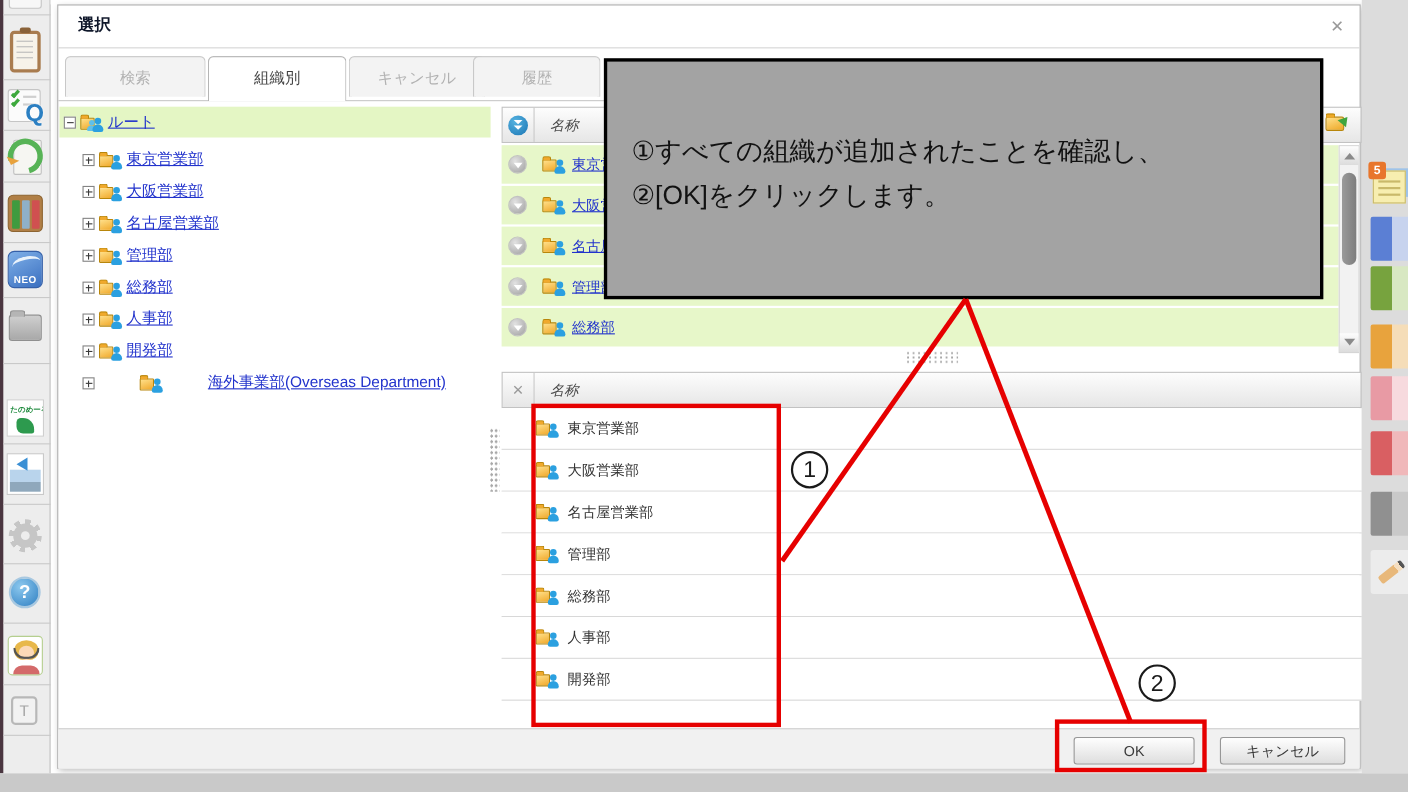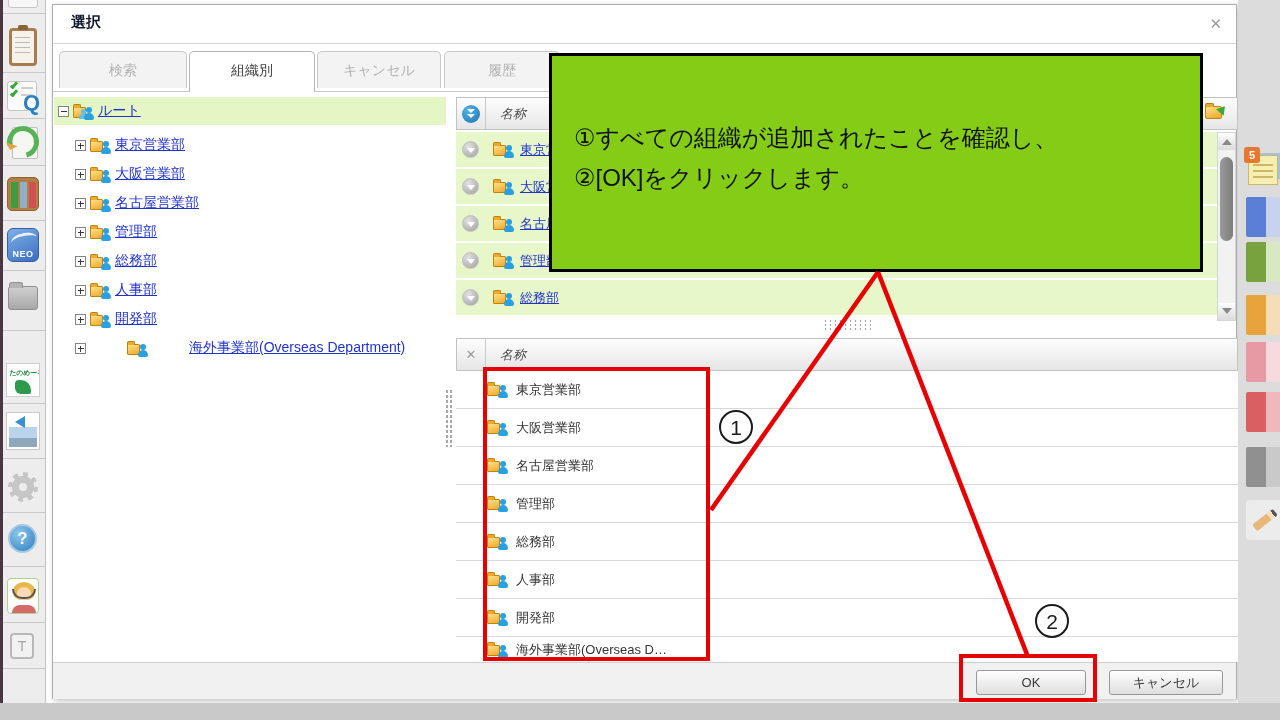--- a/index.html
+++ b/index.html
@@ -112,21 +112,21 @@
   #rightstrip{position:absolute;left:1238px;top:0;width:42px;height:703px;background:#dcdcdc;}
   .two-tone{position:absolute;left:8px;width:44px;height:40px;border-radius:2px;}
   .sticky{position:absolute;left:8px;width:40px;height:44px;}
   .sticky .note{position:absolute;left:2px;top:8px;width:30px;height:30px;background:#f7eeb0;border:1px solid #c9b96a;box-shadow:8px -4px 0 -2px #9fc3e8;}
   .sticky .note i{position:absolute;left:4px;top:8px;width:20px;height:2px;background:#c9b96a;box-shadow:0 6px 0 #c9b96a,0 12px 0 #c9b96a;}
   .sticky .badge{position:absolute;left:-2px;top:0;width:16px;height:16px;background:#e8762c;border-radius:3px;color:#fff;font-size:11px;font-weight:bold;text-align:center;line-height:16px;}
   .pencil-tile{position:absolute;left:8px;width:40px;height:40px;background:#ececec;border-radius:3px;}
   .pencil-tile .pn{position:absolute;left:6px;top:16px;width:26px;height:8px;background:linear-gradient(90deg,#e8b87a 0 70%,#f5dfc2 70% 88%,#555 88%);border-radius:2px;transform:rotate(-38deg);}
 
   
-  #callout{position:absolute;left:549px;top:53px;width:654px;height:219px;background:#84cc16;border:3px solid #000;z-index:50;}
+  #callout{position:absolute;left:549px;top:53px;width:654px;height:219px;background:#a3a3a3;border:3px solid #000;z-index:50;}
   #callout .txt{position:absolute;left:22px;top:62px;font-size:24px;color:#111;line-height:40px;white-space:nowrap;}
   .red-rect{position:absolute;border:4px solid #e60000;z-index:60;}
   .num-circle{position:absolute;width:34px;height:34px;border:2px solid #1a1a1a;border-radius:50%;background:#fff;color:#1a1a1a;font-size:21px;text-align:center;line-height:31px;z-index:62;}
   #redlines{position:absolute;left:0;top:0;width:1280px;height:720px;z-index:55;pointer-events:none;}
   #botstrip{position:absolute;left:0;top:703px;width:1280px;height:17px;background:#c9c9c9;}
   #topsliver{position:absolute;left:46px;top:0;width:1192px;height:4px;background:#fff;}
 </style>
 </head>
 <body>
 
@@ -188,21 +188,21 @@
   <div id="topsliver"></div>
 
   <div id="dialog">
     <div id="dlg-title">選択</div>
     <div id="dlg-close">✕</div>
     <div id="dlg-titleline"></div>
 
     <div class="tab" style="left:6px;width:128px;">検索</div>
     <div class="tab active" style="left:136px;width:126px;">組織別</div>
     <div class="tab" style="left:264px;width:124px;">キャンセル</div>
-    <div class="tab" style="left:391px;width:116px;">履歴</div>
+    <div class="tab" style="left:377px;width:116px;">履歴</div>
     <div id="tabline"></div>
 
     <div class="tree-root-bg"></div>
     <div class="tree-row" style="left:5px;top:93px;">
       <span class="expander"></span>
       <span class="org-icon group">
           <span class="f"></span>
           <span class="p2"></span>
           <span class="p"></span>
         </span>
@@ -402,28 +402,20 @@
         </span>
       <span>人事部</span>
     </div>
     <div class="wht-row" style="top:594px;">
       <span class="c1"></span>
       <span class="org-icon" style="margin-right:8px;">
           <span class="f"></span>
           <span class="p"></span>
         </span>
       <span>開発部</span>
-    </div>
-    <div class="wht-row" style="top:632px;height:25px;border-bottom:none;overflow:hidden;">
-      <span class="c1"></span>
-      <span class="org-icon" style="margin-right:8px;">
-          <span class="f"></span>
-          <span class="p"></span>
-        </span>
-      <span>海外事業部(Overseas D…</span>
     </div>
 
     <div id="dlg-footer">
       <div class="btn-std" style="left:923px;top:7px;width:110px;">OK</div>
       <div class="btn-std" style="left:1056px;top:7px;width:114px;">キャンセル</div>
     </div>
   </div>
 
   <div id="rightstrip">
     <div class="sticky" style="top:147px;">

